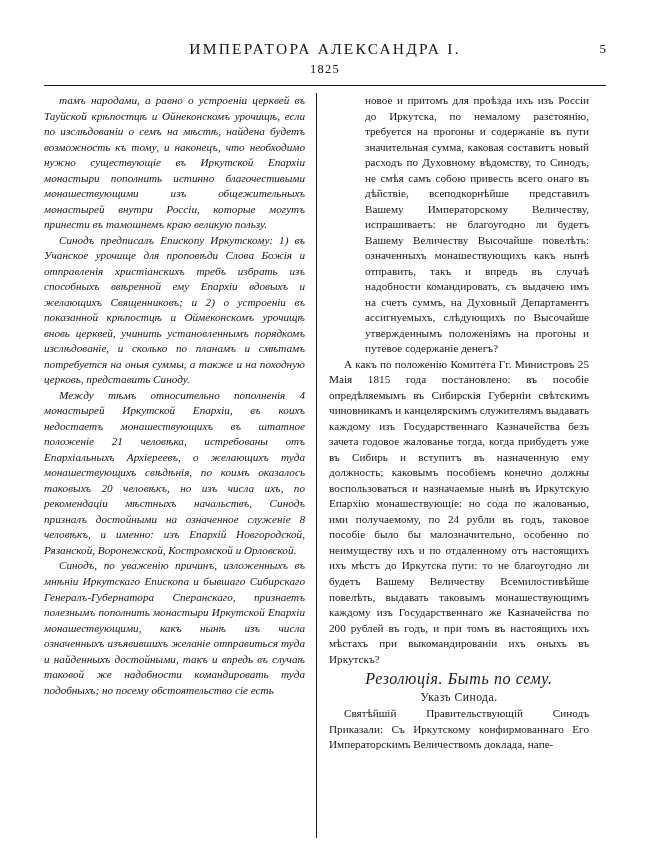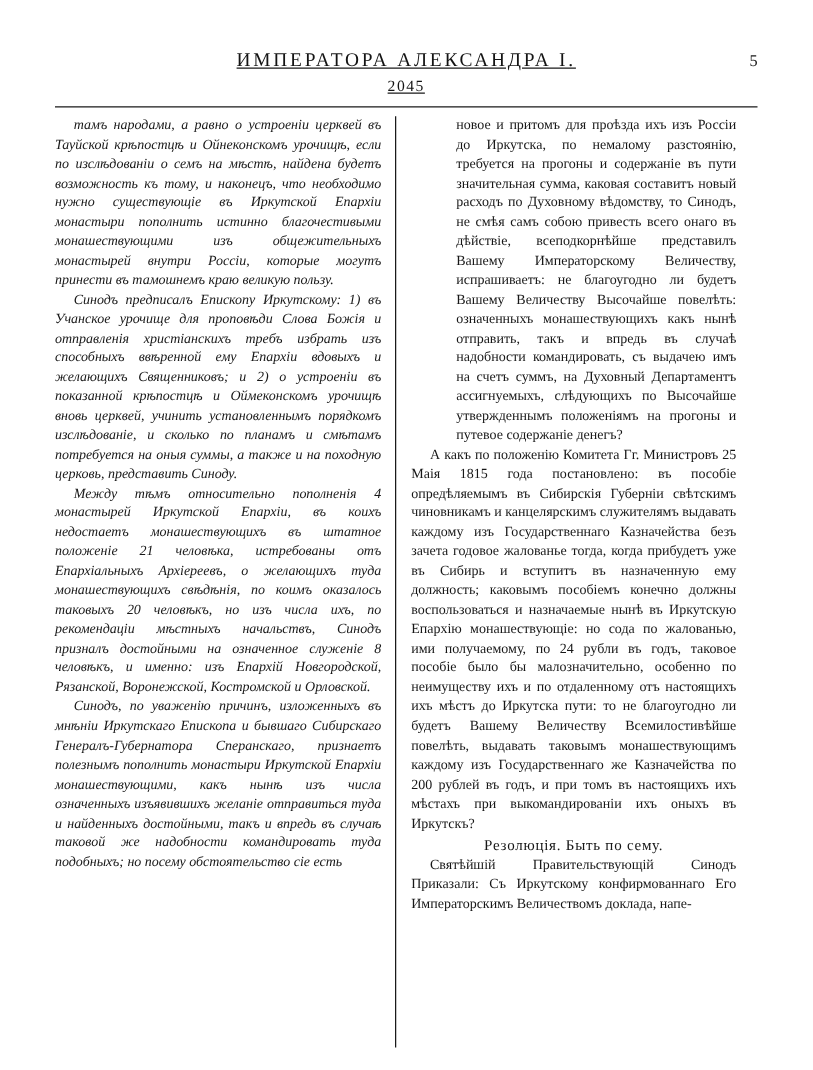--- a/index.html
+++ b/index.html
@@ -19,21 +19,20 @@
     position: absolute;
     left: 0; top: 0;
     width: 650px;
     height: 856px;
     box-sizing: border-box;
     padding: 38px 44px 20px 44px;
   }
   .header {
     position: relative;
     height: 46px;
-    text-decoration: underline;
   }
   .running-title {
     text-align: center;
     font-size: 15.5px;
     letter-spacing: 2.2px;
     font-variant: small-caps;
     font-weight: normal;
     color: #141414;
     margin: 0;
     padding-top: 2px;
@@ -82,56 +81,58 @@
     background: #1a1a1a;
     flex: 0 0 1px;
   }
   p {
     margin: 0;
     text-indent: 15px;
   }
   p.noindent { text-indent: 0; margin-left: 36px; }
   .smallcaps-head {
     text-align: center;
-    font-size: 12px;
+    font-style: italic;
+    font-size: 16px;
     letter-spacing: 0.6px;
     text-indent: 0;
     margin-top: 1px;
   }
   .sect-title {
     text-align: center;
     font-size: 11.6px;
     text-indent: 0;
     letter-spacing: 0.5px;
   }
 </style>
 </head>
 <body>
 
 <div class="page">
 
   <div class="header">
     <div class="running-title">ИМПЕРАТОРА АЛЕКСАНДРА I.</div>
     <div class="page-number">5</div>
-    <div class="year-line">2045</div>
+    <div class="year-line">1825</div>
     <hr class="rule">
   </div>
 
   <div class="columns">
 
     <div class="col left">
       <p>тамъ народами, а равно о устроеніи церквей въ Тауйской крѣпостцѣ и Ойнеконскомъ урочищѣ, если по изслѣдованіи о семъ на мѣстѣ, найдена будетъ возможность къ тому, и наконецъ, что необходимо нужно существующіе въ Иркутской Епархіи монастыри пополнить истинно благочестивыми монашествующими изъ общежительныхъ монастырей внутри Россіи, которые могутъ принести въ тамошнемъ краю великую пользу.</p>
       <p>Синодъ предписалъ Епископу Иркутскому: 1) въ Учанское урочище для проповѣди Слова Божія и отправленія христіанскихъ требъ избрать изъ способныхъ ввѣренной ему Епархіи вдовыхъ и желающихъ Священниковъ; и 2) о устроеніи въ показанной крѣпостцѣ и Оймеконскомъ урочищѣ вновь церквей, учинить установленнымъ порядкомъ изслѣдованіе, и сколько по планамъ и смѣтамъ потребуется на оныя суммы, а также и на походную церковь, представить Синоду.</p>
       <p>Между тѣмъ относительно пополненія 4 монастырей Иркутской Епархіи, въ коихъ недостаетъ монашествующихъ въ штатное положеніе 21 человѣка, истребованы отъ Епархіальныхъ Архіереевъ, о желающихъ туда монашествующихъ свѣдѣнія, по коимъ оказалось таковыхъ 20 человѣкъ, но изъ числа ихъ, по рекомендаціи мѣстныхъ начальствъ, Синодъ призналъ достойными на означенное служеніе 8 человѣкъ, и именно: изъ Епархій Новгородской, Рязанской, Воронежской, Костромской и Орловской.</p>
       <p>Синодъ, по уваженію причинъ, изложенныхъ въ мнѣніи Иркутскаго Епископа и бывшаго Сибирскаго Генералъ-Губернатора Сперанскаго, признаетъ полезнымъ пополнить монастыри Иркутской Епархіи монашествующими, какъ нынѣ изъ числа означенныхъ изъявившихъ желаніе отправиться туда и найденныхъ достойными, такъ и впредь въ случаѣ таковой же надобности командировать туда подобныхъ; но посему обстоятельство сіе есть</p>
     </div>
 
     <div class="divider"></div>
 
     <div class="col right">
       <p class="noindent">новое и притомъ для проѣзда ихъ изъ Россіи до Иркутска, по немалому разстоянію, требуется на прогоны и содержаніе въ пути значительная сумма, каковая составитъ новый расходъ по Духовному вѣдомству, то Синодъ, не смѣя самъ собою привесть всего онаго въ дѣйствіе, всеподкорнѣйше представилъ Вашему Императорскому Величеству, испрашиваетъ: не благоугодно ли будетъ Вашему Величеству Высочайше повелѣть: означенныхъ монашествующихъ какъ нынѣ отправить, такъ и впредь въ случаѣ надобности командировать, съ выдачею имъ на счетъ суммъ, на Духовный Департаментъ ассигнуемыхъ, слѣдующихъ по Высочайше утвержденнымъ положеніямъ на прогоны и путевое содержаніе денегъ?</p>
       <p>А какъ по положенію Комитета Гг. Министровъ 25 Маія 1815 года постановлено: въ пособіе опредѣляемымъ въ Сибирскія Губерніи свѣтскимъ чиновникамъ и канцелярскимъ служителямъ выдавать каждому изъ Государственнаго Казначейства безъ зачета годовое жалованье тогда, когда прибудетъ уже въ Сибирь и вступитъ въ назначенную ему должность; каковымъ пособіемъ конечно должны воспользоваться и назначаемые нынѣ въ Иркутскую Епархію монашествующіе: но сода по жалованью, ими получаемому, по 24 рубли въ годъ, таковое пособіе было бы малозначительно, особенно по неимуществу ихъ и по отдаленному отъ настоящихъ ихъ мѣстъ до Иркутска пути: то не благоугодно ли будетъ Вашему Величеству Всемилостивѣйше повелѣть, выдавать таковымъ монашествующимъ каждому изъ Государственнаго же Казначейства по 200 рублей въ годъ, и при томъ въ настоящихъ ихъ мѣстахъ при выкомандированіи ихъ оныхъ въ Иркутскъ?</p>
       <p class="smallcaps-head">Резолюцiя. Быть по сему.</p>
+      <p class="sect-title">Указъ Синода.</p>
       <p>Святѣйшій Правительствующій Синодъ Приказали: Съ Иркутскому конфирмованнаго Его Императорскимъ Величествомъ доклада, напе-</p>
     </div>
 
   </div>
 </div>
 
 </body></html>

